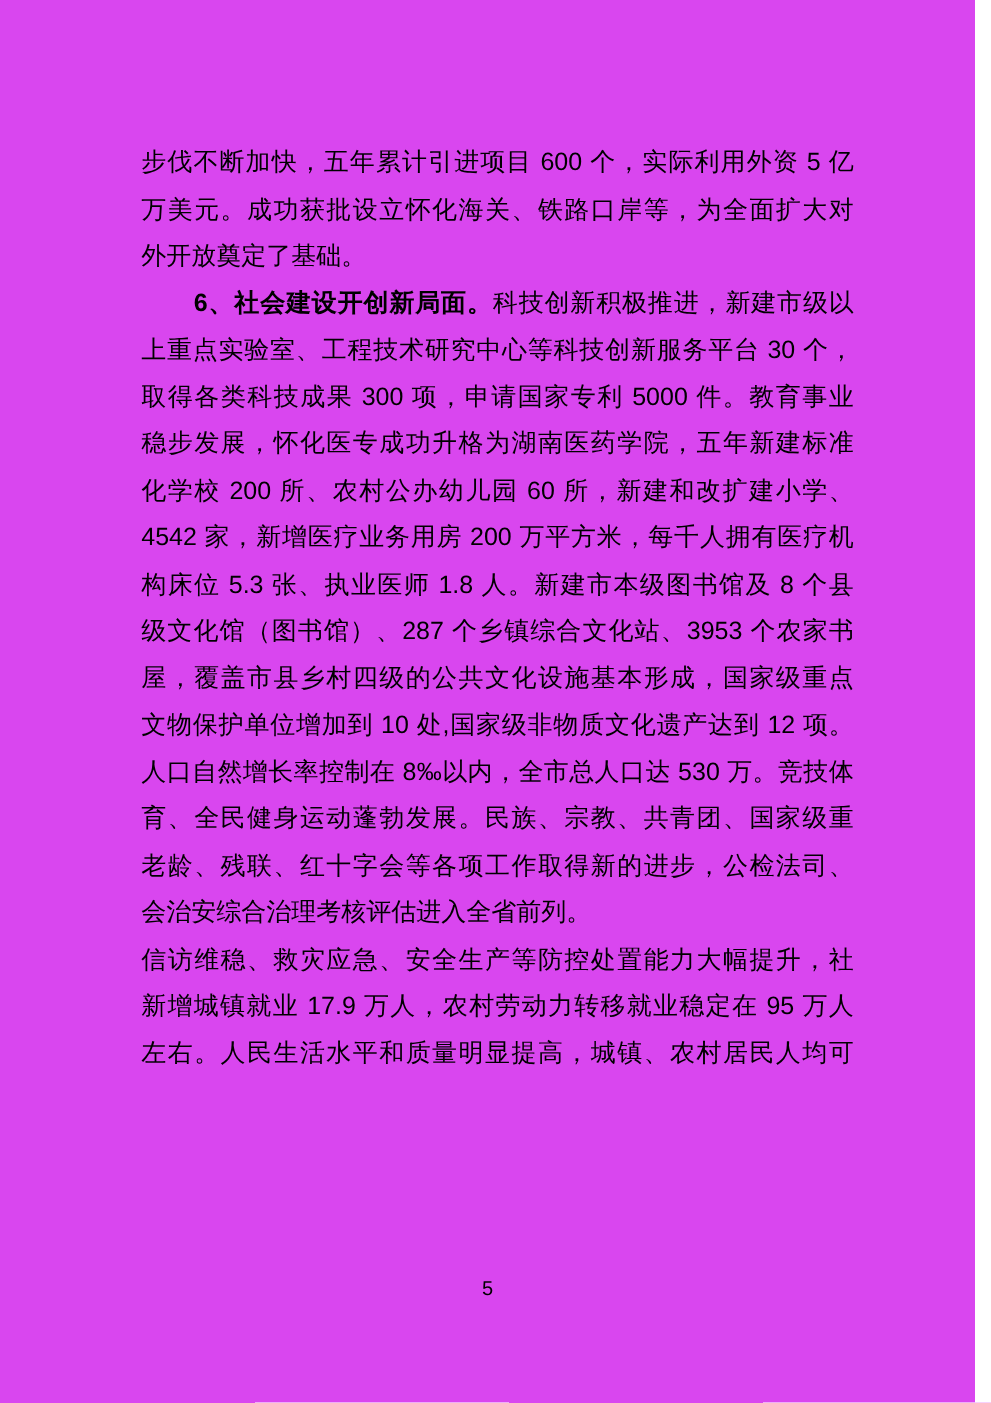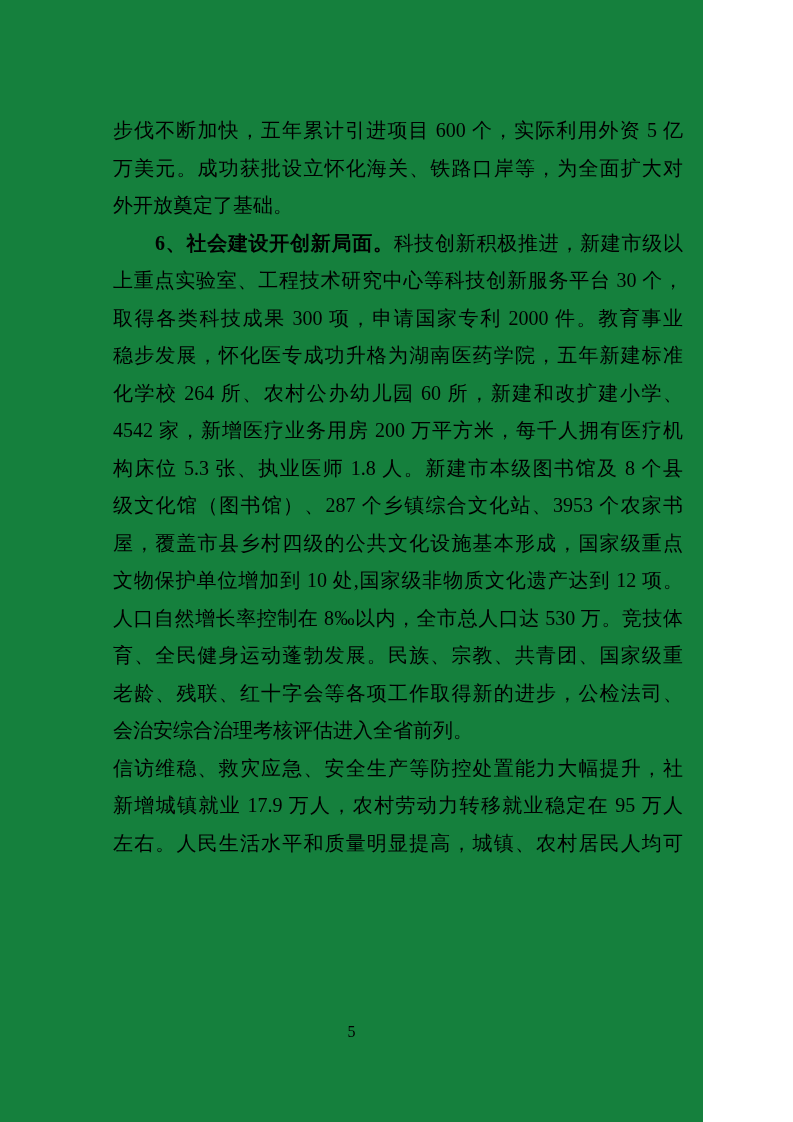--- a/index.html
+++ b/index.html
@@ -2,25 +2,25 @@
 <html><head>
 <meta charset="utf-8">
 <style>
   html, body {
     margin: 0;
     padding: 0;
     background: #ffffff;
   }
   .page {
     position: relative;
-    width: 703px;
+    width: 780px;
     height: 1122px;
-    background: #15803d;
+    background: #d946ef;
     color: #000000;
-    font-family: Liberation Serif, serif;
+    font-family: Liberation Sans, sans-serif;
     overflow: hidden;
   }
   .doc-body {
     position: absolute;
     left: 113px;
     top: 112px;
     width: 570px;
   }
   .line {
     height: 37.5px;
@@ -55,23 +55,23 @@
 </head>
 <body>
 
 <div class="page">
   <div class="doc-body">
       <div class="line"><span>步伐不断加快，五年累计引进项目 600 个，实际利用外资 5 亿</span></div>
       <div class="line"><span>万美元。成功获批设立怀化海关、铁路口岸等，为全面扩大对</span></div>
       <div class="line last"><span>外开放奠定了基础。</span></div>
       <div class="line indent"><span class="bold">6、社会建设开创新局面。</span><span>科技创新积极推进，新建市级以</span></div>
       <div class="line"><span>上重点实验室、工程技术研究中心等科技创新服务平台 30 个，</span></div>
-      <div class="line"><span>取得各类科技成果 300 项，申请国家专利 2000 件。教育事业</span></div>
+      <div class="line"><span>取得各类科技成果 300 项，申请国家专利 5000 件。教育事业</span></div>
       <div class="line"><span>稳步发展，怀化医专成功升格为湖南医药学院，五年新建标准</span></div>
-      <div class="line"><span>化学校 264 所、农村公办幼儿园 60 所，新建和改扩建小学、</span></div>
+      <div class="line"><span>化学校 200 所、农村公办幼儿园 60 所，新建和改扩建小学、</span></div>
       <div class="line"><span>4542 家，新增医疗业务用房 200 万平方米，每千人拥有医疗机</span></div>
       <div class="line"><span>构床位 5.3 张、执业医师 1.8 人。新建市本级图书馆及 8 个县</span></div>
       <div class="line"><span>级文化馆（图书馆）、287 个乡镇综合文化站、3953 个农家书</span></div>
       <div class="line"><span>屋，覆盖市县乡村四级的公共文化设施基本形成，国家级重点</span></div>
       <div class="line"><span>文物保护单位增加到 10 处,国家级非物质文化遗产达到 12 项。</span></div>
       <div class="line"><span>人口自然增长率控制在 8‰以内，全市总人口达 530 万。竞技体</span></div>
       <div class="line"><span>育、全民健身运动蓬勃发展。民族、宗教、共青团、国家级重点、</span></div>
       <div class="line"><span>老龄、残联、红十字会等各项工作取得新的进步，公检法司、</span></div>
       <div class="line last"><span>会治安综合治理考核评估进入全省前列。</span></div>
       <div class="line"><span>信访维稳、救灾应急、安全生产等防控处置能力大幅提升，社</span></div>

